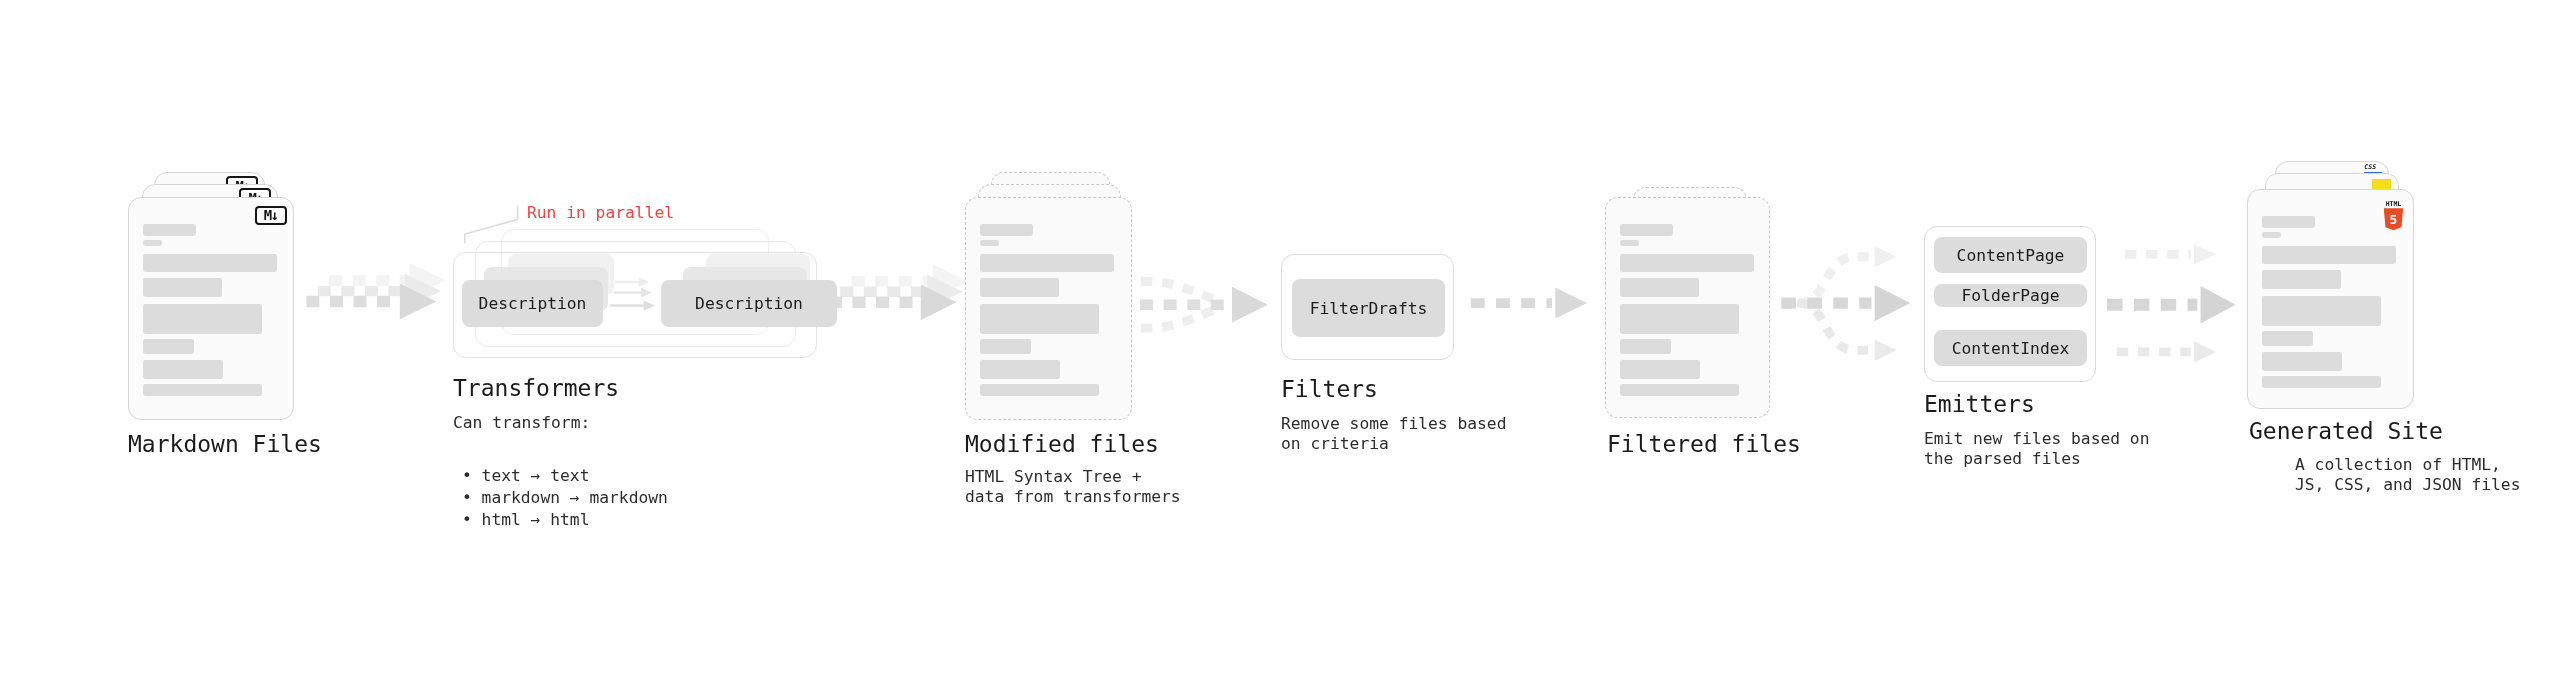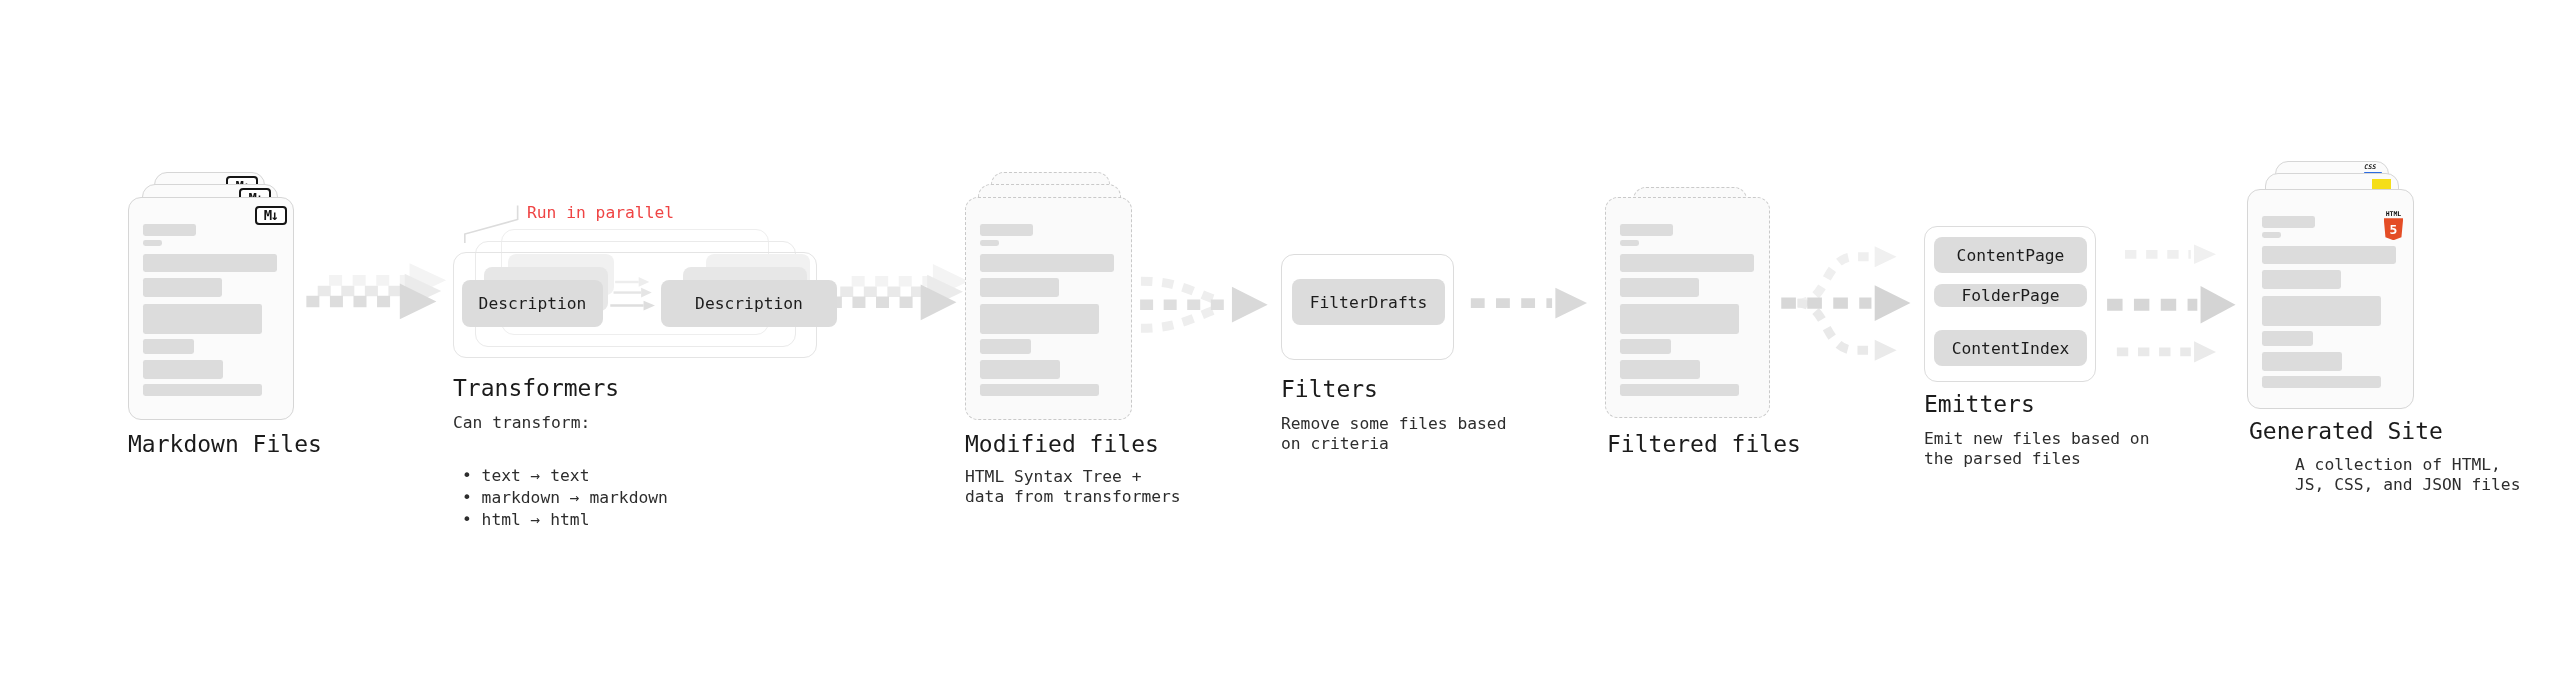--- a/index.html
+++ b/index.html
@@ -165,21 +165,21 @@
         <div class="bar" style="left: 14px; top: 162px; width: 80px; height: 18.7px;"></div>
         <div class="bar" style="left: 14px; top: 186px; width: 119px; height: 12.2px;"></div>
       </div>
     <div class="stage-title" style="left:965px;top:431px;">Modified files</div>
     <div class="stage-desc" style="left:965px;top:467px;">HTML Syntax Tree +
 data from transformers</div>
   </div>
 
   <div class="stage">
     <div class="frame" style="left:1281px;top:254px;width:173px;height:106px;border-color:#dcdcdc;"></div>
-    <div class="pill" style="left:1292px;top:279px;width:153px;height:46px;">FilterDrafts</div>
+    <div class="pill" style="left:1292px;top:279px;width:153px;height:58px;">FilterDrafts</div>
     <div class="stage-title" style="left:1281px;top:376px;">Filters</div>
     <div class="stage-desc" style="left:1281px;top:414px;">Remove some files based
 on criteria</div>
   </div>
 
   <div class="stage">
     <div class="doc dashed" style="left:1633px;top:187px;width:114px;height:81px;"></div>
     <div class="doc dashed has-bars" style="left:1605px;top:197px;width:165px;height:221px;">
         <div class="bar" style="left: 14px; top: 26px; width: 53px; height: 12.2px;"></div>
         <div class="bar" style="left: 14px; top: 42px; width: 18.7px; height: 5.7px;"></div>
@@ -207,21 +207,21 @@
     <div class="doc" style="left:2275px;top:161px;width:114px;height:81px;">
       <span class="css-badge" style="top:3.3px;right:5.7px;">
         <span class="css-txt">CSS</span>
         <span class="css-bar"></span>
       </span>
     </div>
     <div class="doc" style="left:2265px;top:173px;width:134px;height:81px;">
       <span class="js-badge" style="top:4.9px;right:7.3px;"></span>
     </div>
     <div class="doc has-bars" style="left:2247px;top:189px;width:167px;height:220px;">
-      <span class="html5-logo" style="top:21px;right:9.8px;">
+      <span class="html5-logo" style="top:11px;right:9.8px;">
         <span class="h5-txt">HTML</span>
         <span class="h5-shield">5</span>
       </span>
     <div class="bar" style="left: 14px; top: 26px; width: 53px; height: 12.2px;"></div>
         <div class="bar" style="left: 14px; top: 42px; width: 18.7px; height: 5.7px;"></div>
         <div class="bar" style="left: 14px; top: 56px; width: 134px; height: 18px;"></div>
         <div class="bar" style="left: 14px; top: 80px; width: 79px; height: 18.7px;"></div>
         <div class="bar" style="left: 14px; top: 106px; width: 119px; height: 30px;"></div>
         <div class="bar" style="left: 14px; top: 141px; width: 51px; height: 15.4px;"></div>
         <div class="bar" style="left: 14px; top: 162px; width: 80px; height: 18.7px;"></div>

